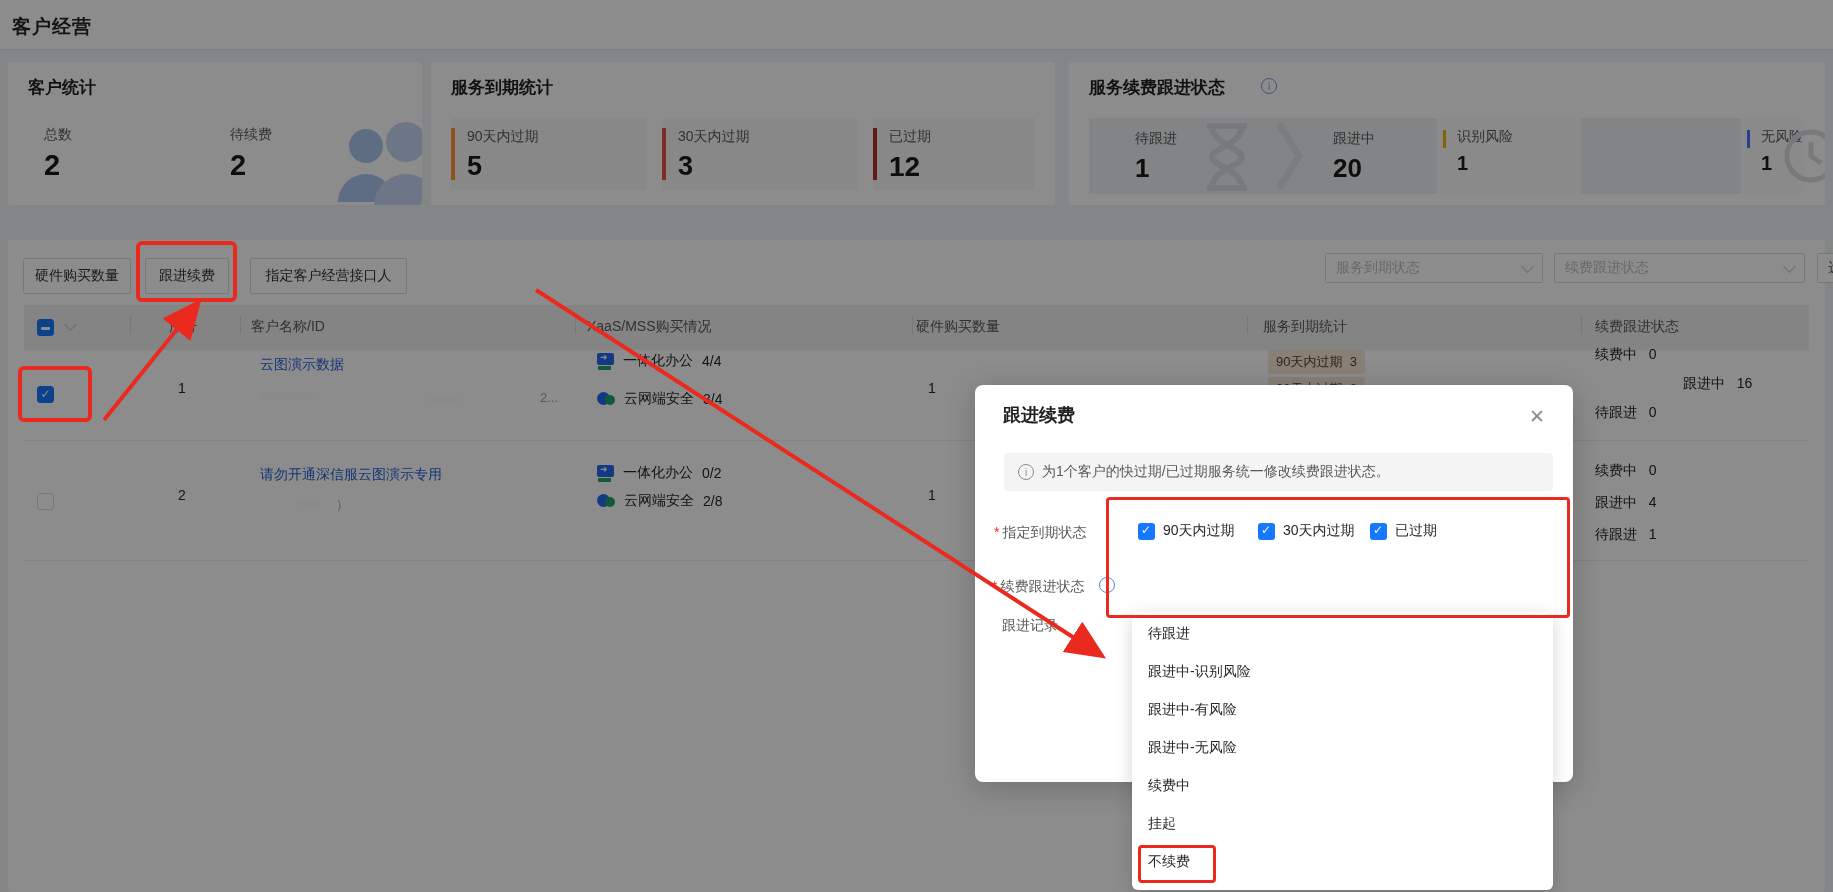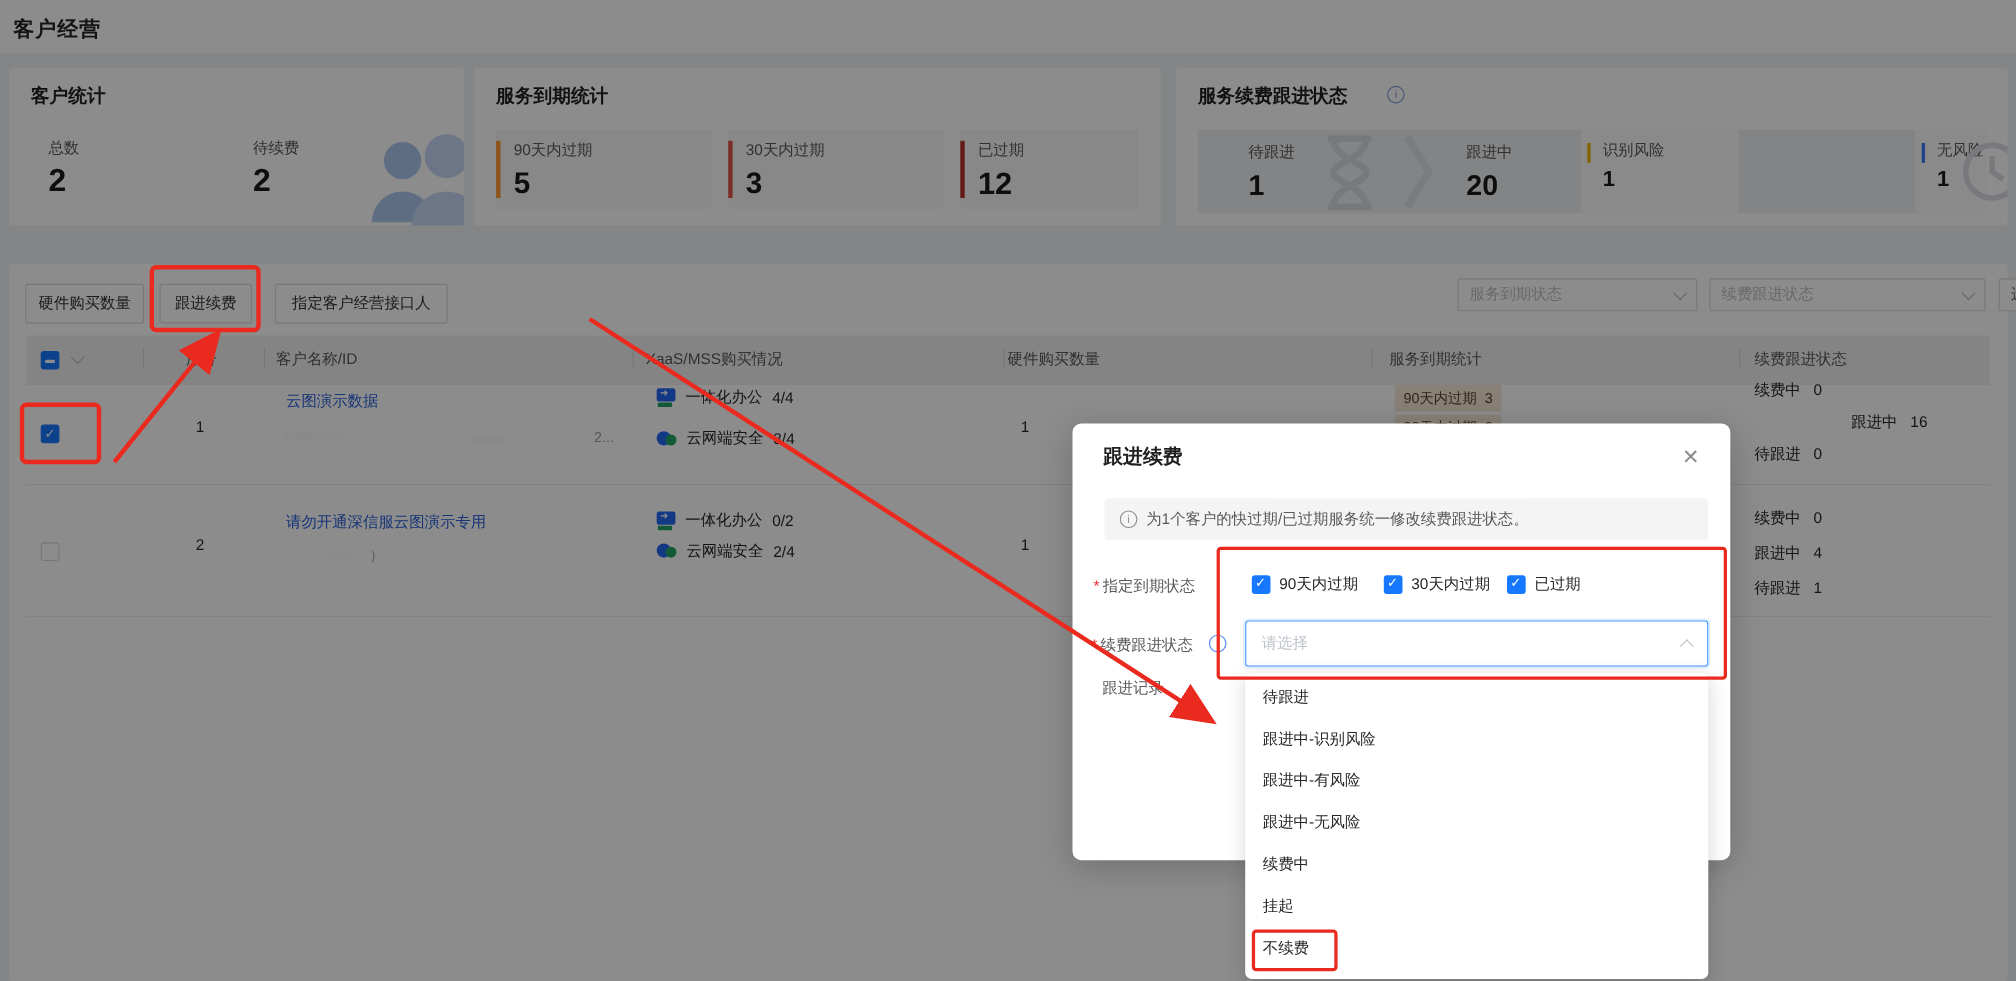--- a/index.html
+++ b/index.html
@@ -283,21 +283,21 @@
         </span>
       <span>一体化办公</span>
       <span>0/2</span>
     </div>
     <div class="cell" style="left:597px;top:492px;display:flex;align-items:center;gap:9px;">
       <span class="xicon-cloud">
           <span class="c1"></span>
           <span class="c2"></span>
         </span>
       <span>云网端安全</span>
-      <span>2/4</span>
+      <span>2/8</span>
     </div>
     <div class="cell" style="left:928px;top:487px;">1</div>
     <div class="cell" style="left:1595px;top:462px;">
       <span>续费中</span>&nbsp;&nbsp;
       <span>0</span>
     </div>
     <div class="cell" style="left:1595px;top:494px;">
       <span>跟进中</span>&nbsp;&nbsp;
       <span>4</span>
     </div>
@@ -327,24 +327,20 @@
       <span class="mcb"></span>
       <span>30天内过期</span>
     </div>
     <div class="mcb-item" style="left:395px;">
       <span class="mcb"></span>
       <span>已过期</span>
     </div>
 
     <div class="flabel req" style="left:17px;top:193px;">续费跟进状态</div>
     <span class="abs info-i" style="left:124px;top:192px;color:#4c87f0;">i</span>
-    <div class="mselect">
-      <span class="ph">请选择</span>
-      <span class="chev-up" style="margin-left:auto;"></span>
-    </div>
 
     <div class="flabel" style="left:27px;top:232px;">跟进记录</div>
   </div>
 
   <div class="abs ddl">
     <div class="opt">待跟进</div>
     <div class="opt">跟进中-识别风险</div>
     <div class="opt">跟进中-有风险</div>
     <div class="opt">跟进中-无风险</div>
     <div class="opt">续费中</div>

